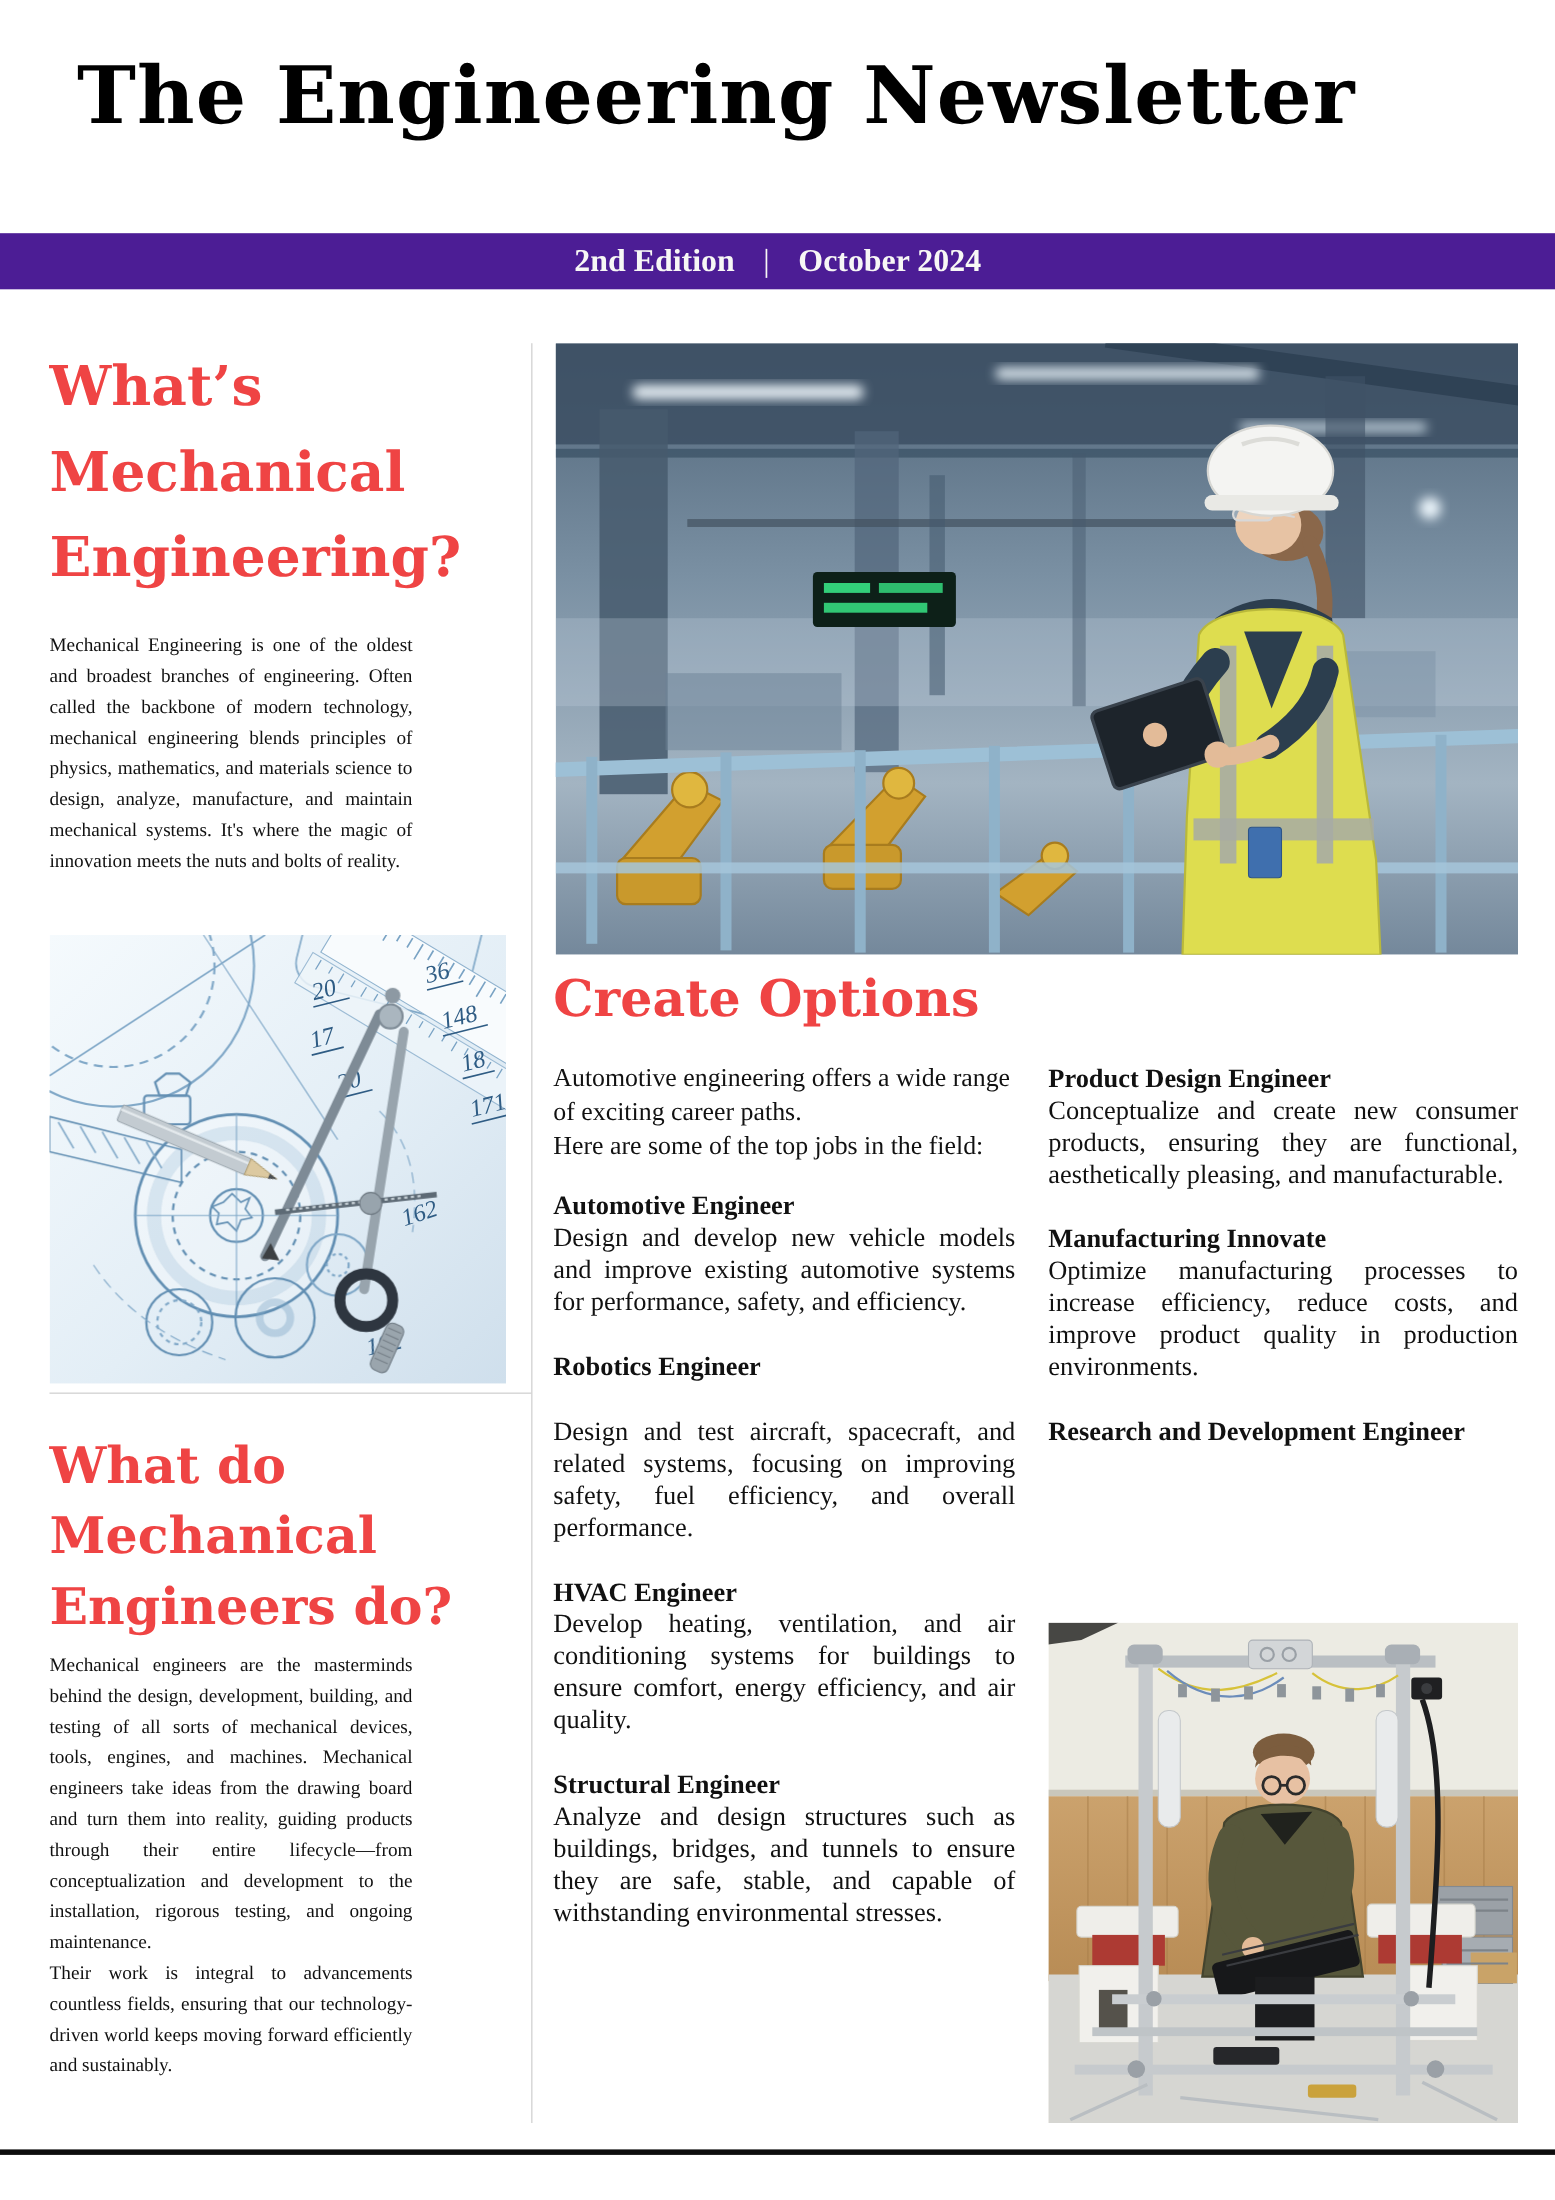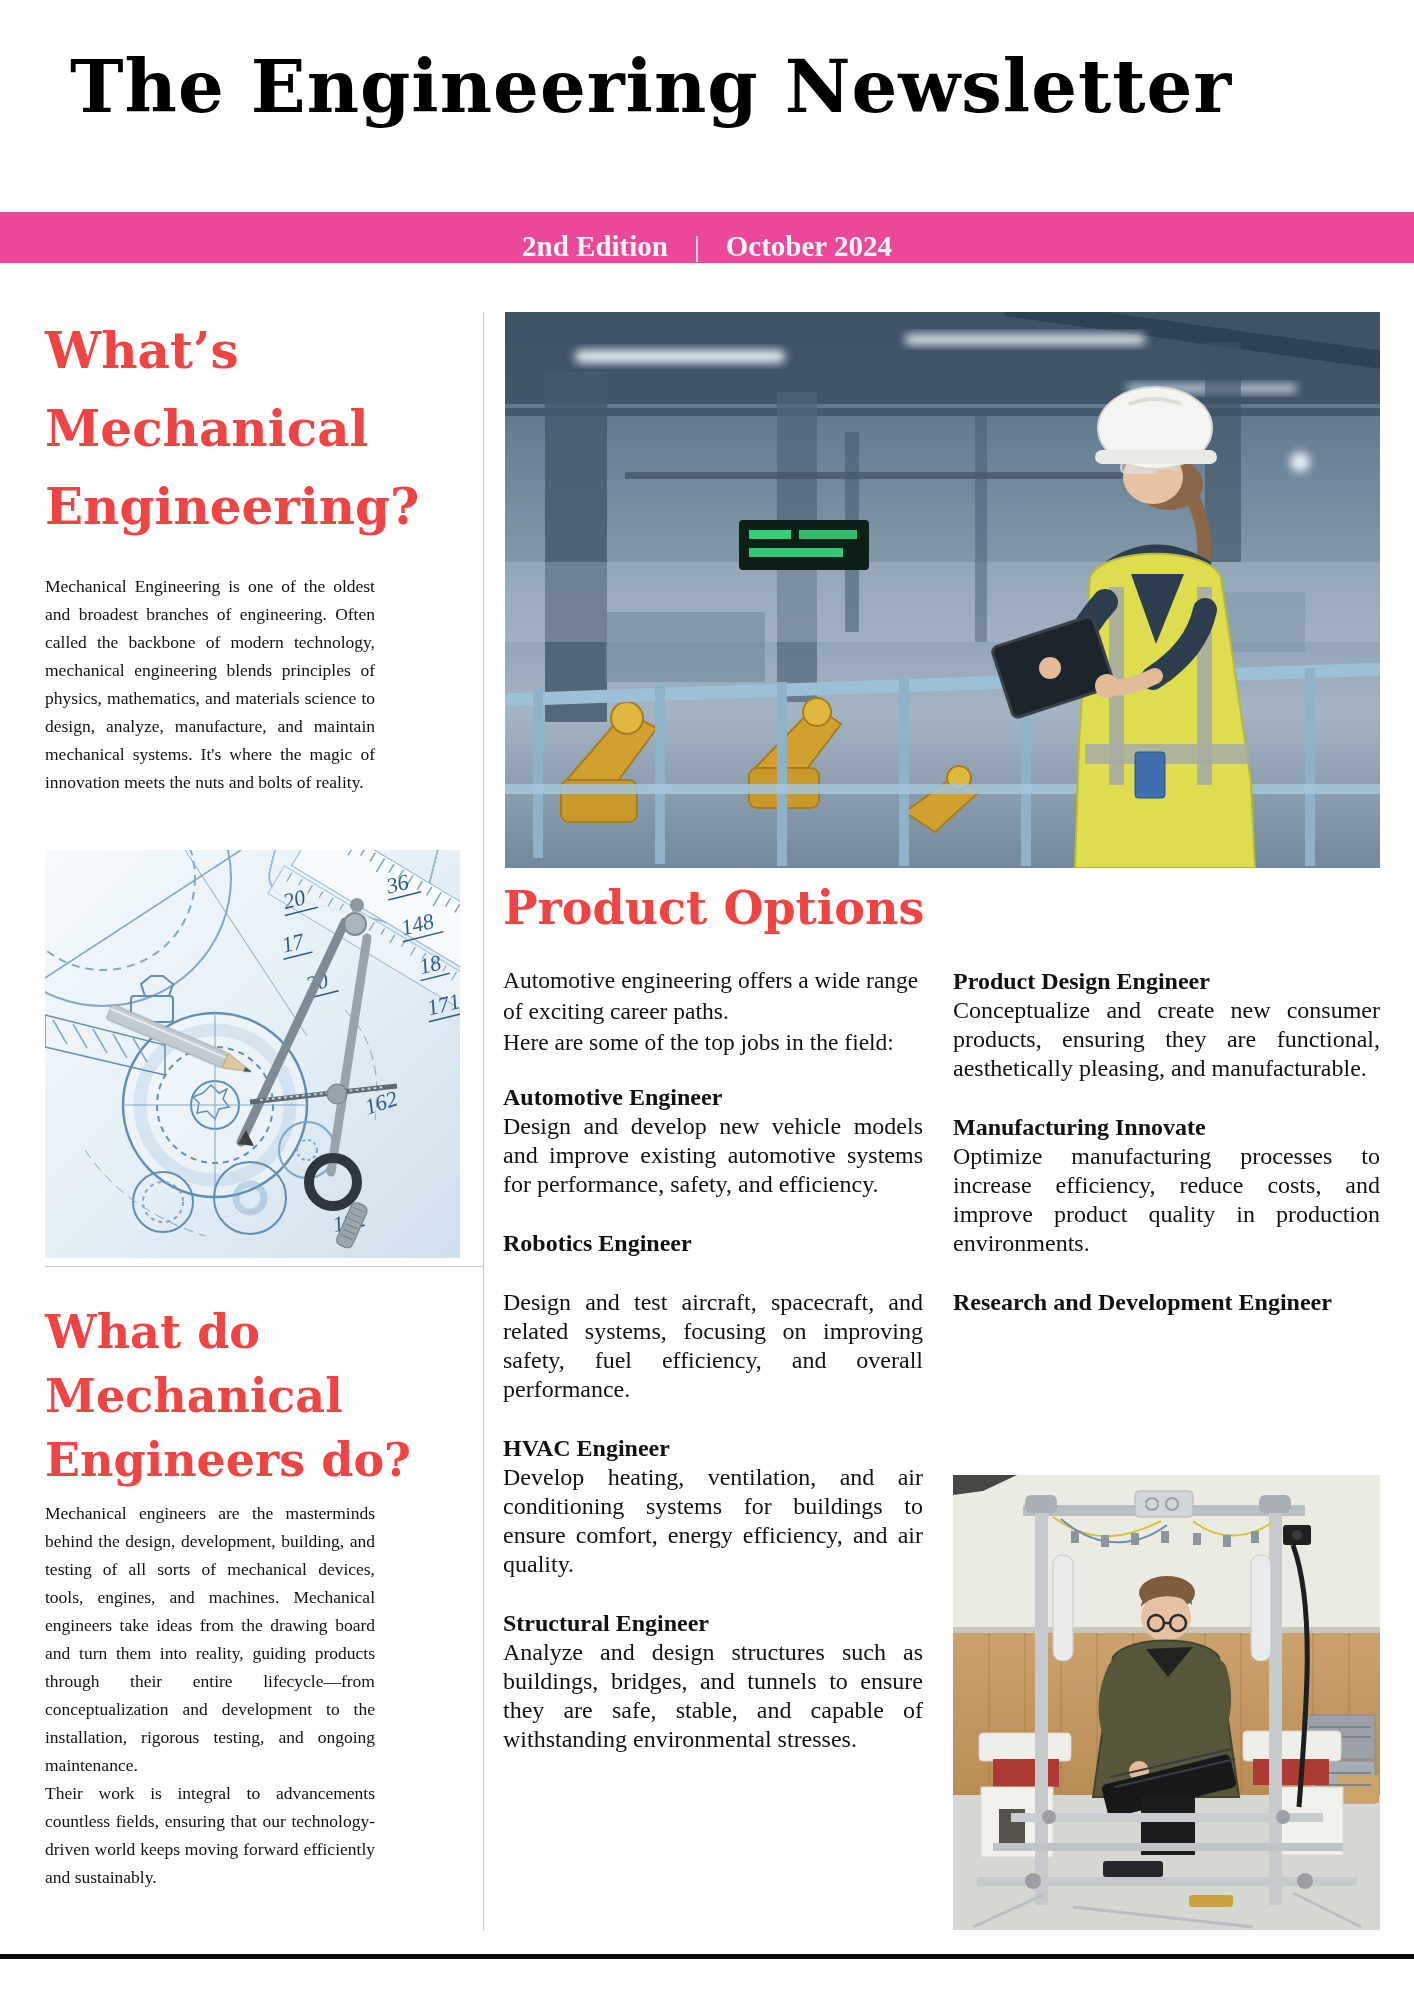--- a/index.html
+++ b/index.html
@@ -9,22 +9,22 @@
   }
   
   .masthead {
     position:absolute; left:70px; top:44px; width:1300px;
     font-family:"DejaVu Serif", serif; font-weight:bold;
     font-size:72px; letter-spacing:1px; color:#000; white-space:nowrap;
   }
   
   .banner {
     position:absolute; left:0; top:212px; width:1414px; height:51px;
-    background:#ec4899; color:#f7f7f5;
-    display:flex; align-items:flex-end; justify-content:center;
+    background:#4c1d95; color:#f7f7f5;
+    display:flex; align-items:center; justify-content:center;
     font-family:"Liberation Serif", serif; font-weight:bold; font-size:29px;
   }
   .banner .sep { margin:0 26px; font-weight:normal; }
 
   
   .display-h {
     position:absolute; font-family:"DejaVu Serif", serif; font-weight:bold;
     color:#ef4444; white-space:pre-line;
   }
   .h-whats { left:45px; top:312px; font-size:50px; line-height:78px; }
@@ -254,21 +254,21 @@
         <ellipse cx="648" cy="165" rx="30" ry="27" fill="#e7c3a4"></ellipse>
         <rect x="616" y="150" width="36" height="11" rx="5" fill="rgba(255,255,255,0.3)" stroke="#d8d8d8" stroke-width="2"></rect>
         <line x1="652" y1="154" x2="672" y2="158" stroke="#d8d8d8" stroke-width="2"></line>
         <ellipse cx="650" cy="116" rx="57" ry="41" fill="#f4f4f2" stroke="#d7d7d3" stroke-width="2"></ellipse>
         <rect x="590" y="138" width="122" height="14" rx="7" fill="#e9e9e5"></rect>
         <path d="M624 92 Q650 82 676 92" stroke="#dcdcd8" stroke-width="4" fill="none"></path>
       </g>
     </svg>
   </div>
 
-  <div class="display-h h-career">Product Options</div>
+  <div class="display-h h-career">Create Options</div>
   <div class="career-intro">
     <p>Automotive engineering offers a wide range of exciting career paths.</p>
     <p>Here are some of the top jobs in the field:</p>
   </div>
 
   <div class="items-col col-mid">
     <div class="career-item">
       <h3>Automotive Engineer</h3>
       <p>Design and develop new vehicle models and improve existing automotive systems for performance, safety, and efficiency.</p>
     </div>

